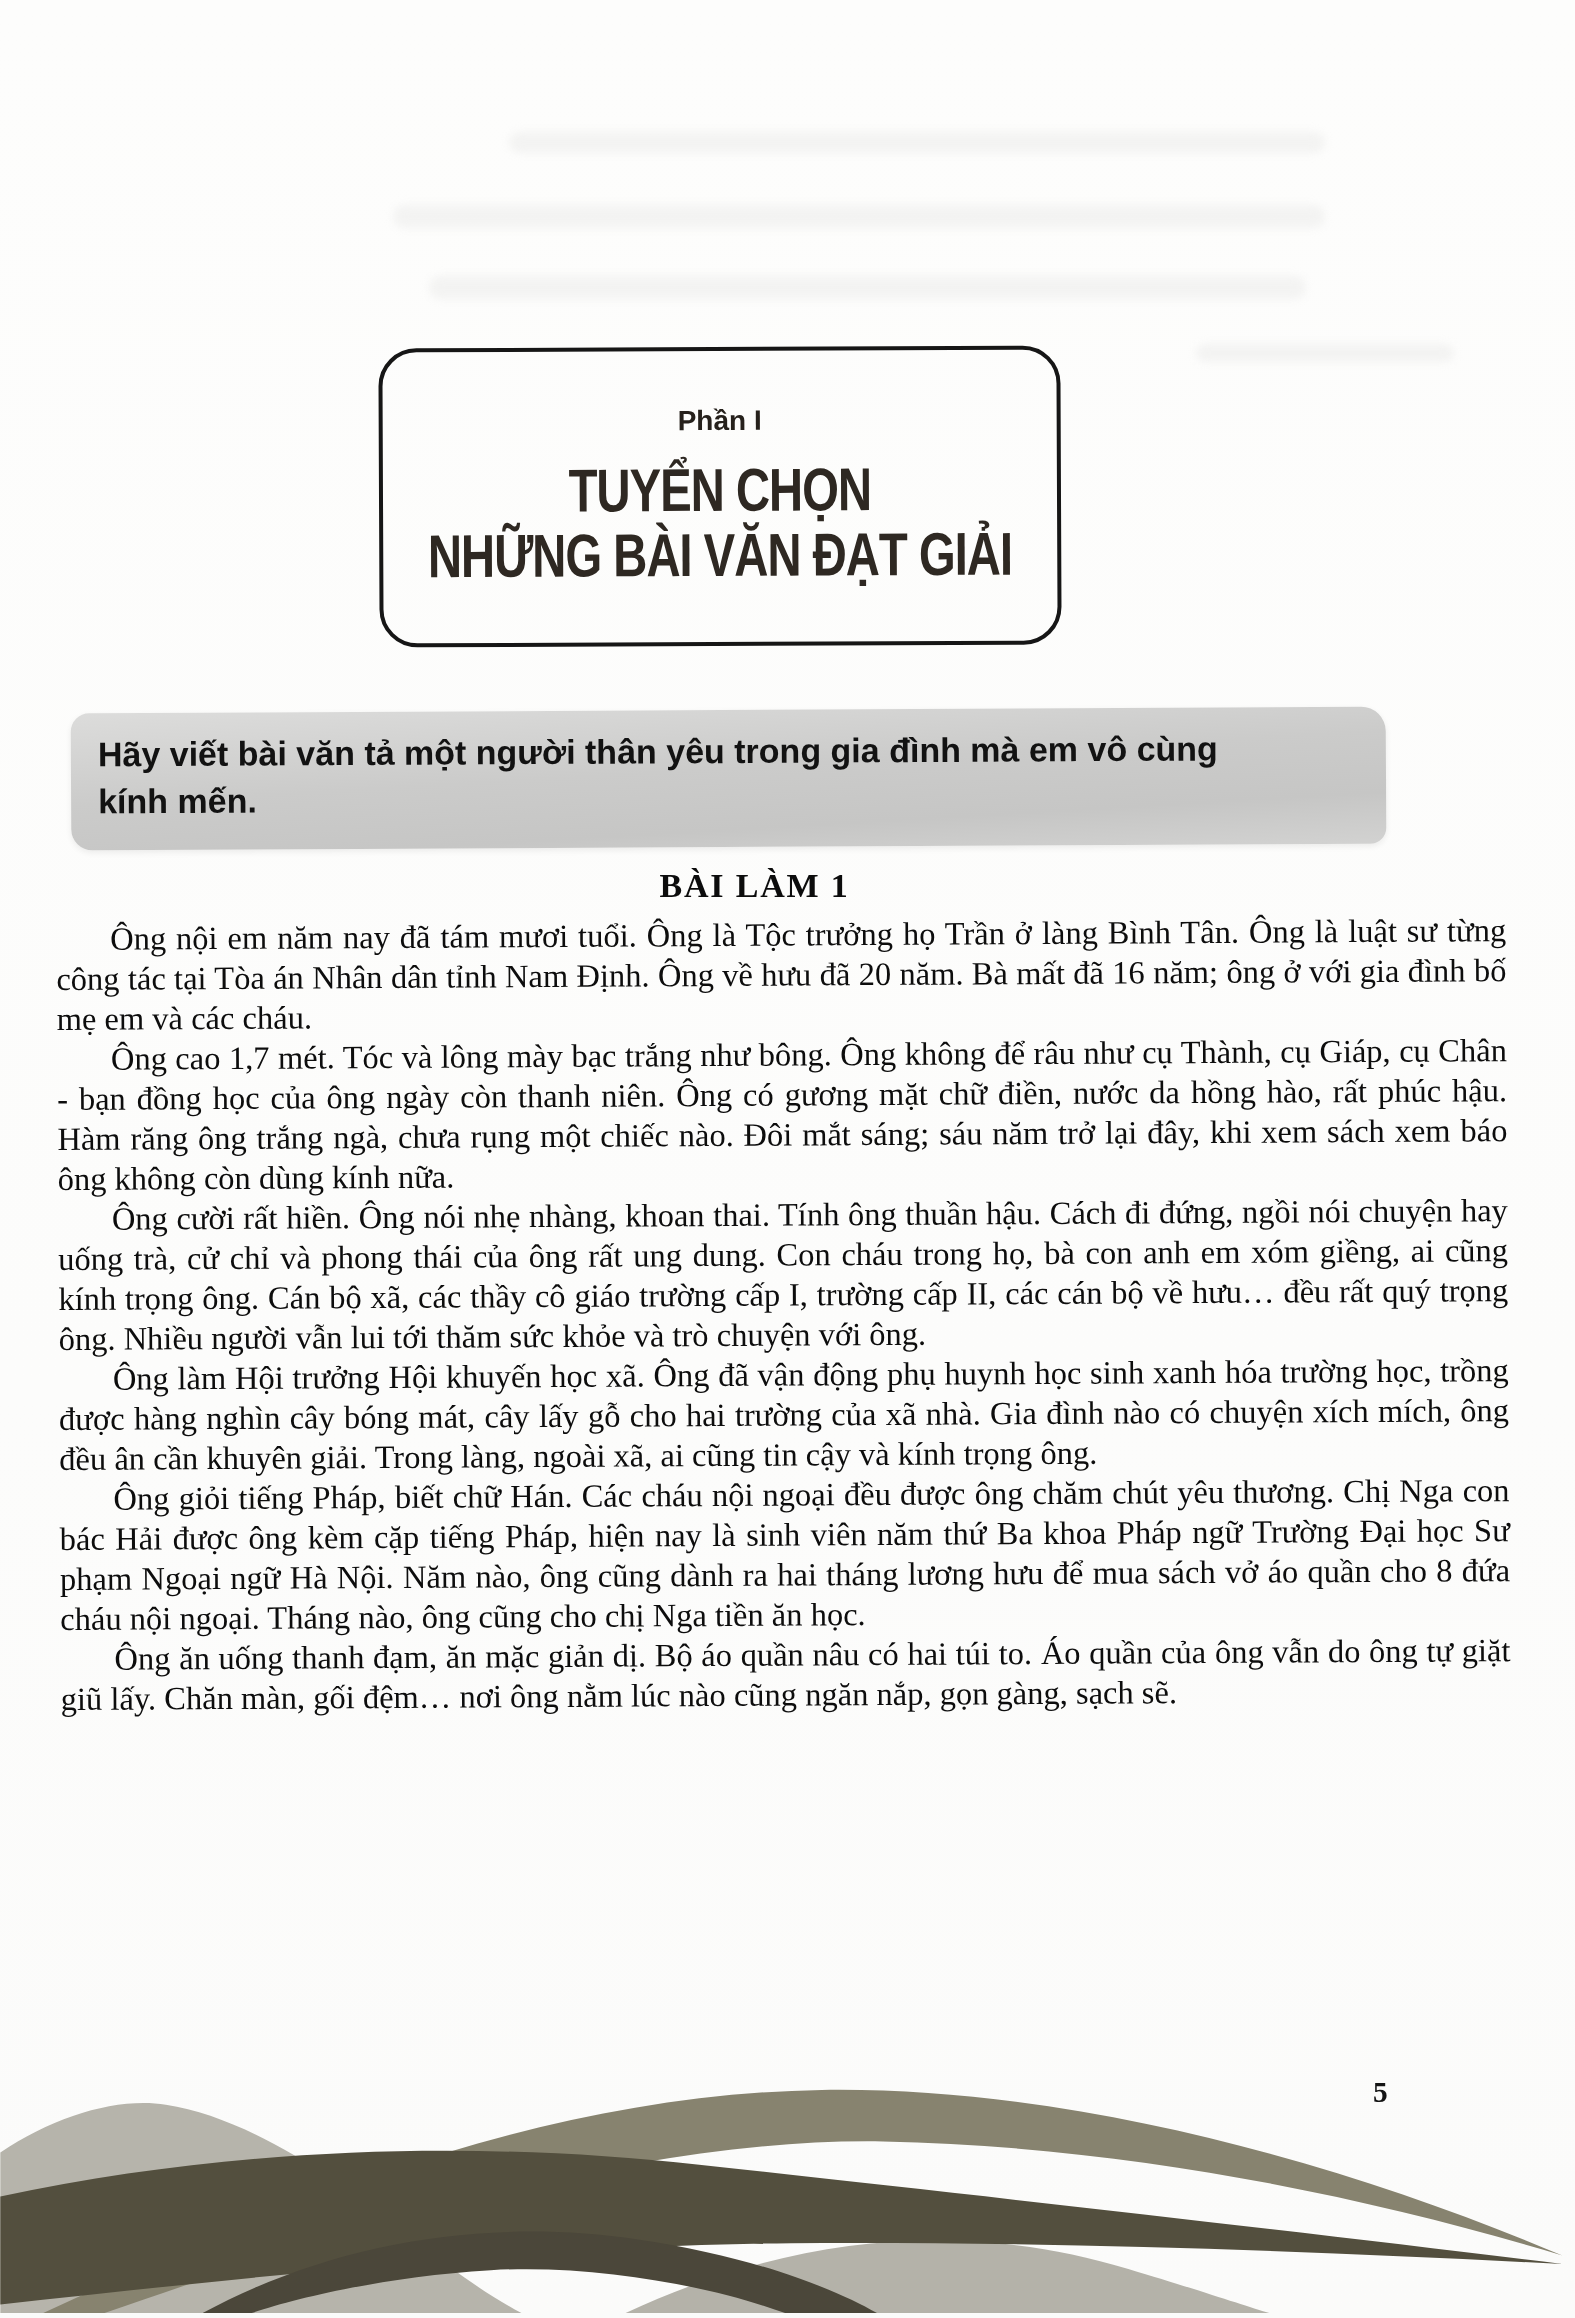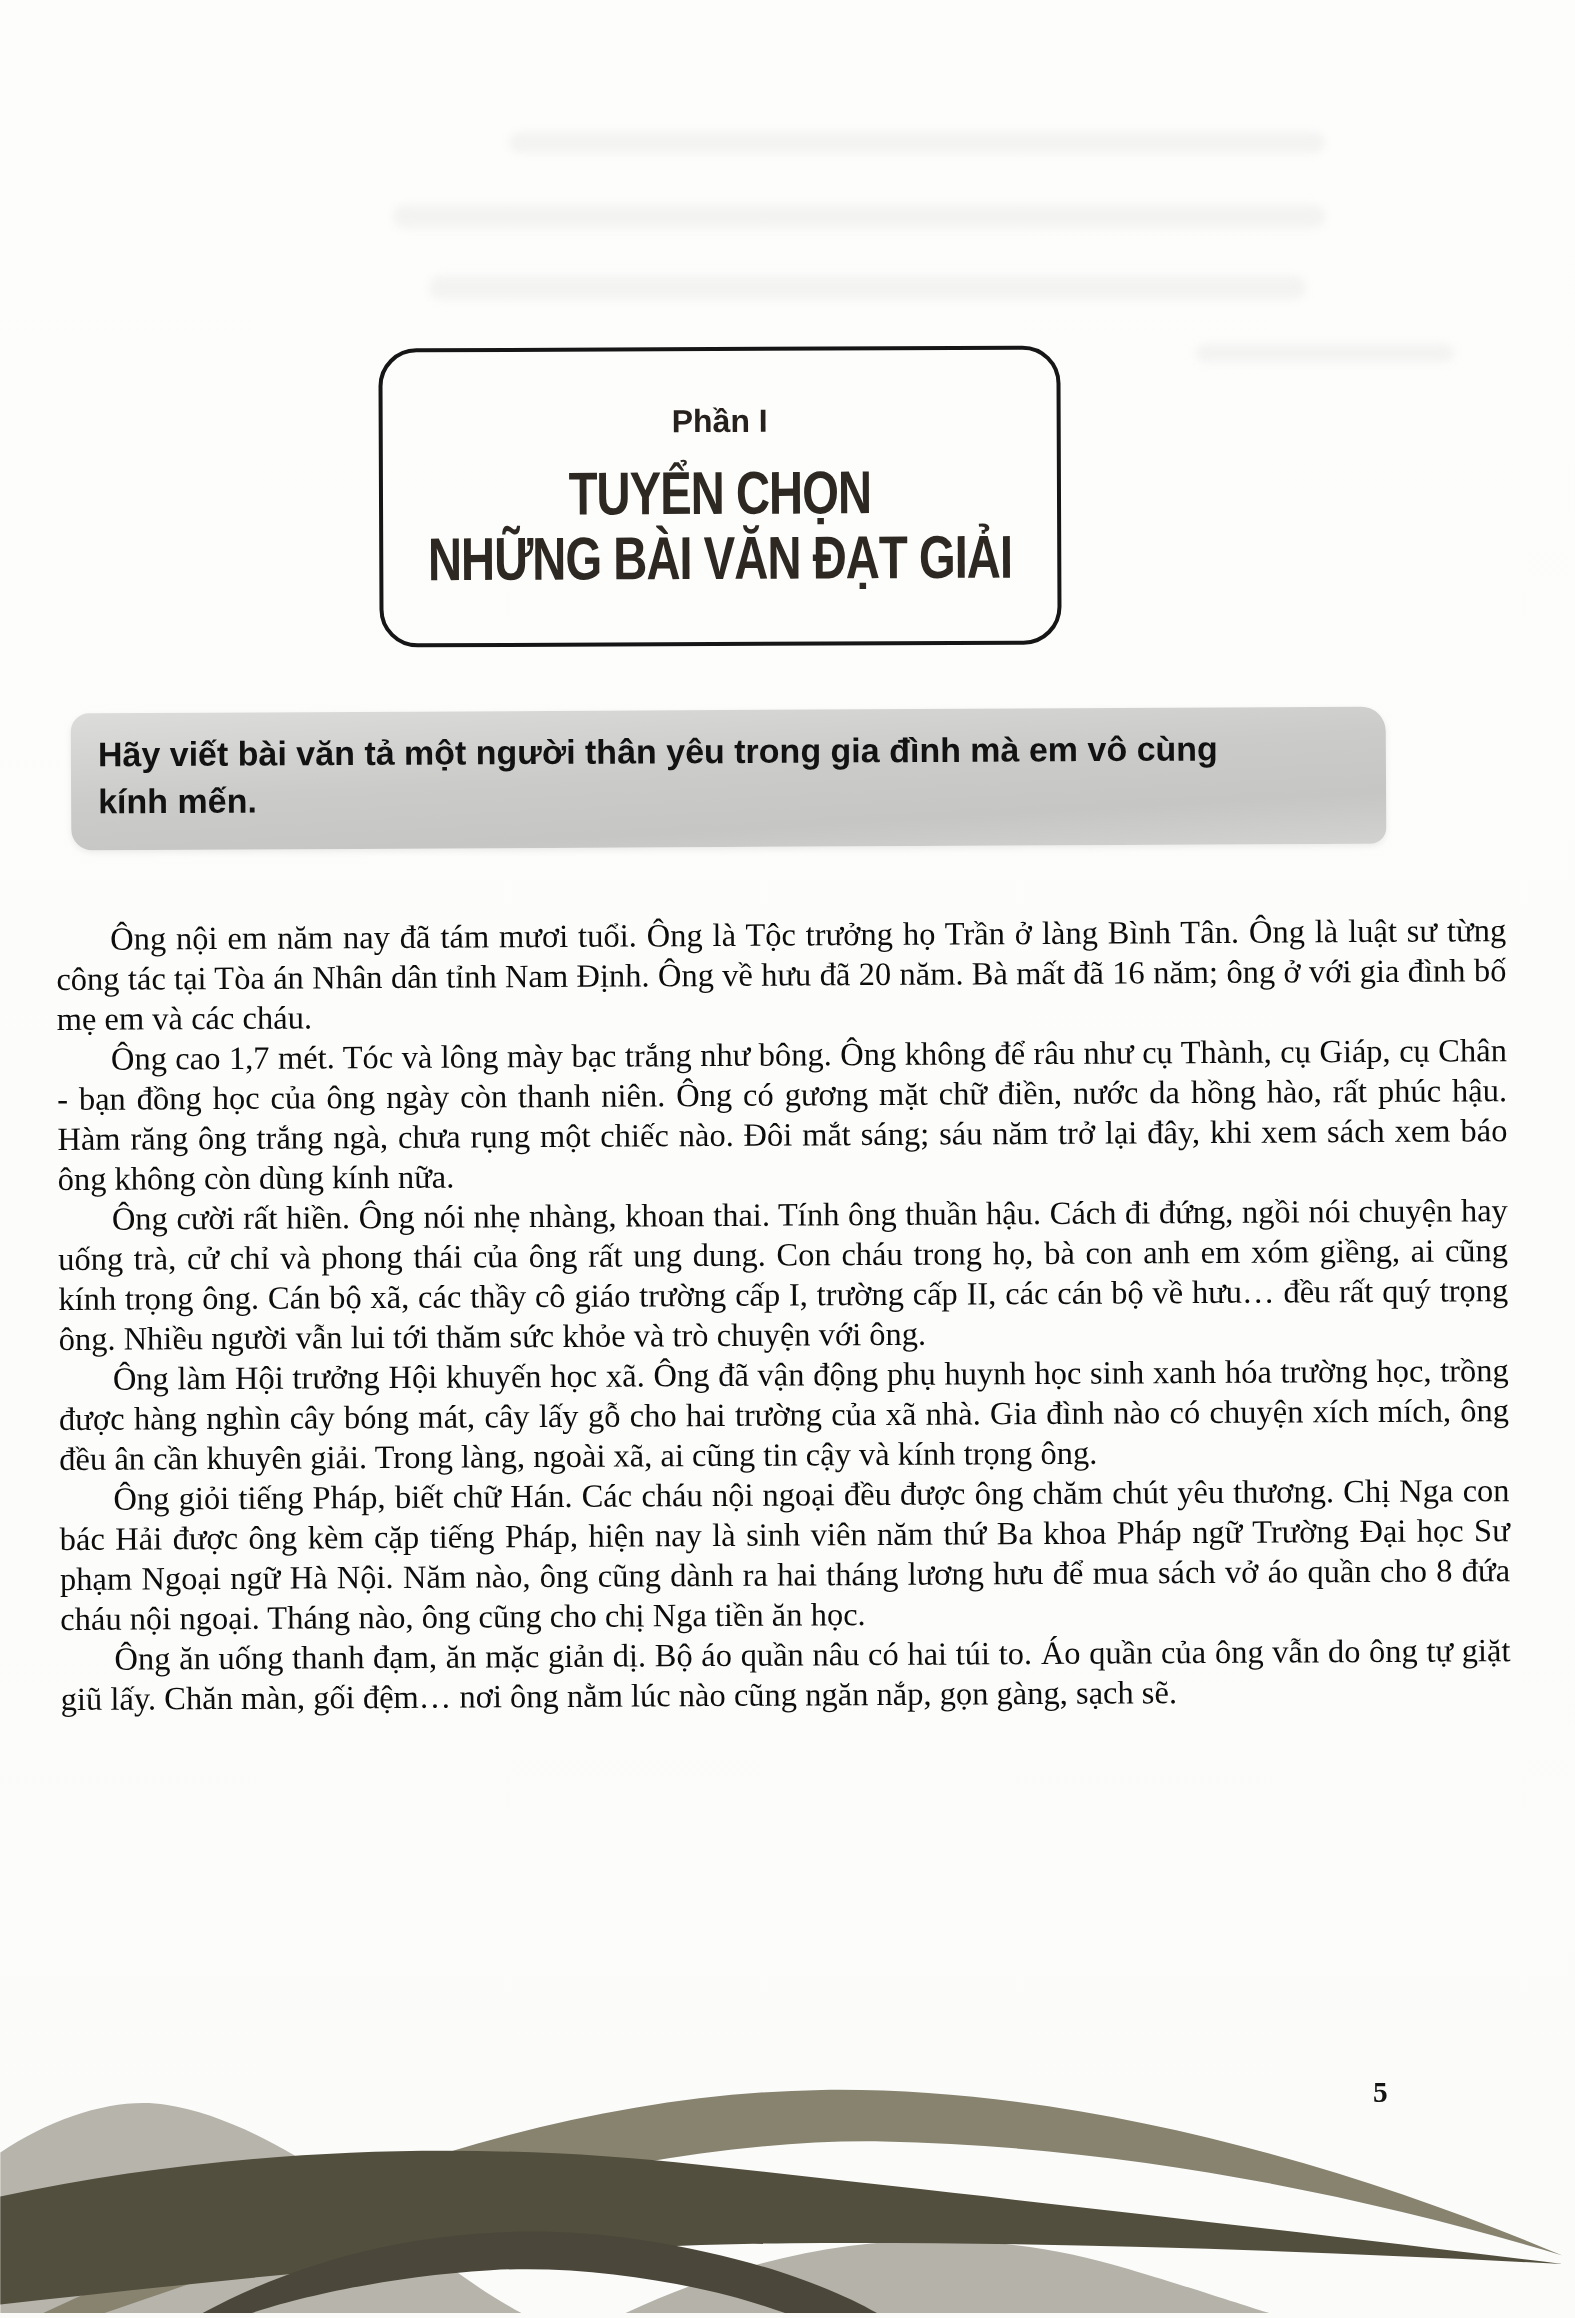--- a/index.html
+++ b/index.html
@@ -20,21 +20,21 @@
   
   .part-box{
     position:absolute;left:379px;top:347px;width:682px;height:299px;
     border:4.3px solid #161616;border-radius:38px;
     transform:rotate(-0.25deg);
     display:flex;flex-direction:column;align-items:center;justify-content:center;
     box-sizing:border-box;
   }
   .part-kicker{
     font-family:"Liberation Sans",sans-serif;font-weight:bold;
-    font-size:32px;color:#26211c;margin-bottom:21px;letter-spacing:0;
+    font-size:28px;color:#26211c;margin-bottom:21px;letter-spacing:0;
   }
   .part-title-line{
     font-family:"Liberation Sans",sans-serif;font-weight:bold;
     font-size:55px;line-height:1.18;color:#2e2822;letter-spacing:-1.2px;
     transform:scale(0.86,1.1);white-space:nowrap;
   }
 
   
   .prompt-banner{
     position:absolute;left:71px;top:710px;width:1315px;height:137px;
@@ -83,20 +83,21 @@
     <div class="part-kicker">Phần I</div>
     <div class="part-title-line">TUYỂN CHỌN</div>
     <div class="part-title-line">NHỮNG BÀI VĂN ĐẠT GIẢI</div>
   </div>
 
   <div class="prompt-banner">
     <div class="prompt-line">Hãy viết bài văn tả một người thân yêu trong gia đình mà em vô cùng</div>
     <div class="prompt-line">kính mến.</div>
   </div>
 
+  <div class="essay-heading">BÀI LÀM 1</div>
 
   <div class="body-text">
     <p>Ông nội em năm nay đã tám mươi tuổi. Ông là Tộc trưởng họ Trần ở làng Bình Tân. Ông là luật sư từng công tác tại Tòa án Nhân dân tỉnh Nam Định. Ông về hưu đã 20 năm. Bà mất đã 16 năm; ông ở với gia đình bố mẹ em và các cháu.</p>
     <p>Ông cao 1,7 mét. Tóc và lông mày bạc trắng như bông. Ông không để râu như cụ Thành, cụ Giáp, cụ Chân - bạn đồng học của ông ngày còn thanh niên. Ông có gương mặt chữ điền, nước da hồng hào, rất phúc hậu. Hàm răng ông trắng ngà, chưa rụng một chiếc nào. Đôi mắt sáng; sáu năm trở lại đây, khi xem sách xem báo ông không còn dùng kính nữa.</p>
     <p>Ông cười rất hiền. Ông nói nhẹ nhàng, khoan thai. Tính ông thuần hậu. Cách đi đứng, ngồi nói chuyện hay uống trà, cử chỉ và phong thái của ông rất ung dung. Con cháu trong họ, bà con anh em xóm giềng, ai cũng kính trọng ông. Cán bộ xã, các thầy cô giáo trường cấp I, trường cấp II, các cán bộ về hưu… đều rất quý trọng ông. Nhiều người vẫn lui tới thăm sức khỏe và trò chuyện với ông.</p>
     <p>Ông làm Hội trưởng Hội khuyến học xã. Ông đã vận động phụ huynh học sinh xanh hóa trường học, trồng được hàng nghìn cây bóng mát, cây lấy gỗ cho hai trường của xã nhà. Gia đình nào có chuyện xích mích, ông đều ân cần khuyên giải. Trong làng, ngoài xã, ai cũng tin cậy và kính trọng ông.</p>
     <p>Ông giỏi tiếng Pháp, biết chữ Hán. Các cháu nội ngoại đều được ông chăm chút yêu thương. Chị Nga con bác Hải được ông kèm cặp tiếng Pháp, hiện nay là sinh viên năm thứ Ba khoa Pháp ngữ Trường Đại học Sư phạm Ngoại ngữ Hà Nội. Năm nào, ông cũng dành ra hai tháng lương hưu để mua sách vở áo quần cho 8 đứa cháu nội ngoại. Tháng nào, ông cũng cho chị Nga tiền ăn học.</p>
     <p>Ông ăn uống thanh đạm, ăn mặc giản dị. Bộ áo quần nâu có hai túi to. Áo quần của ông vẫn do ông tự giặt giũ lấy. Chăn màn, gối đệm… nơi ông nằm lúc nào cũng ngăn nắp, gọn gàng, sạch sẽ.</p>
   </div>
 

